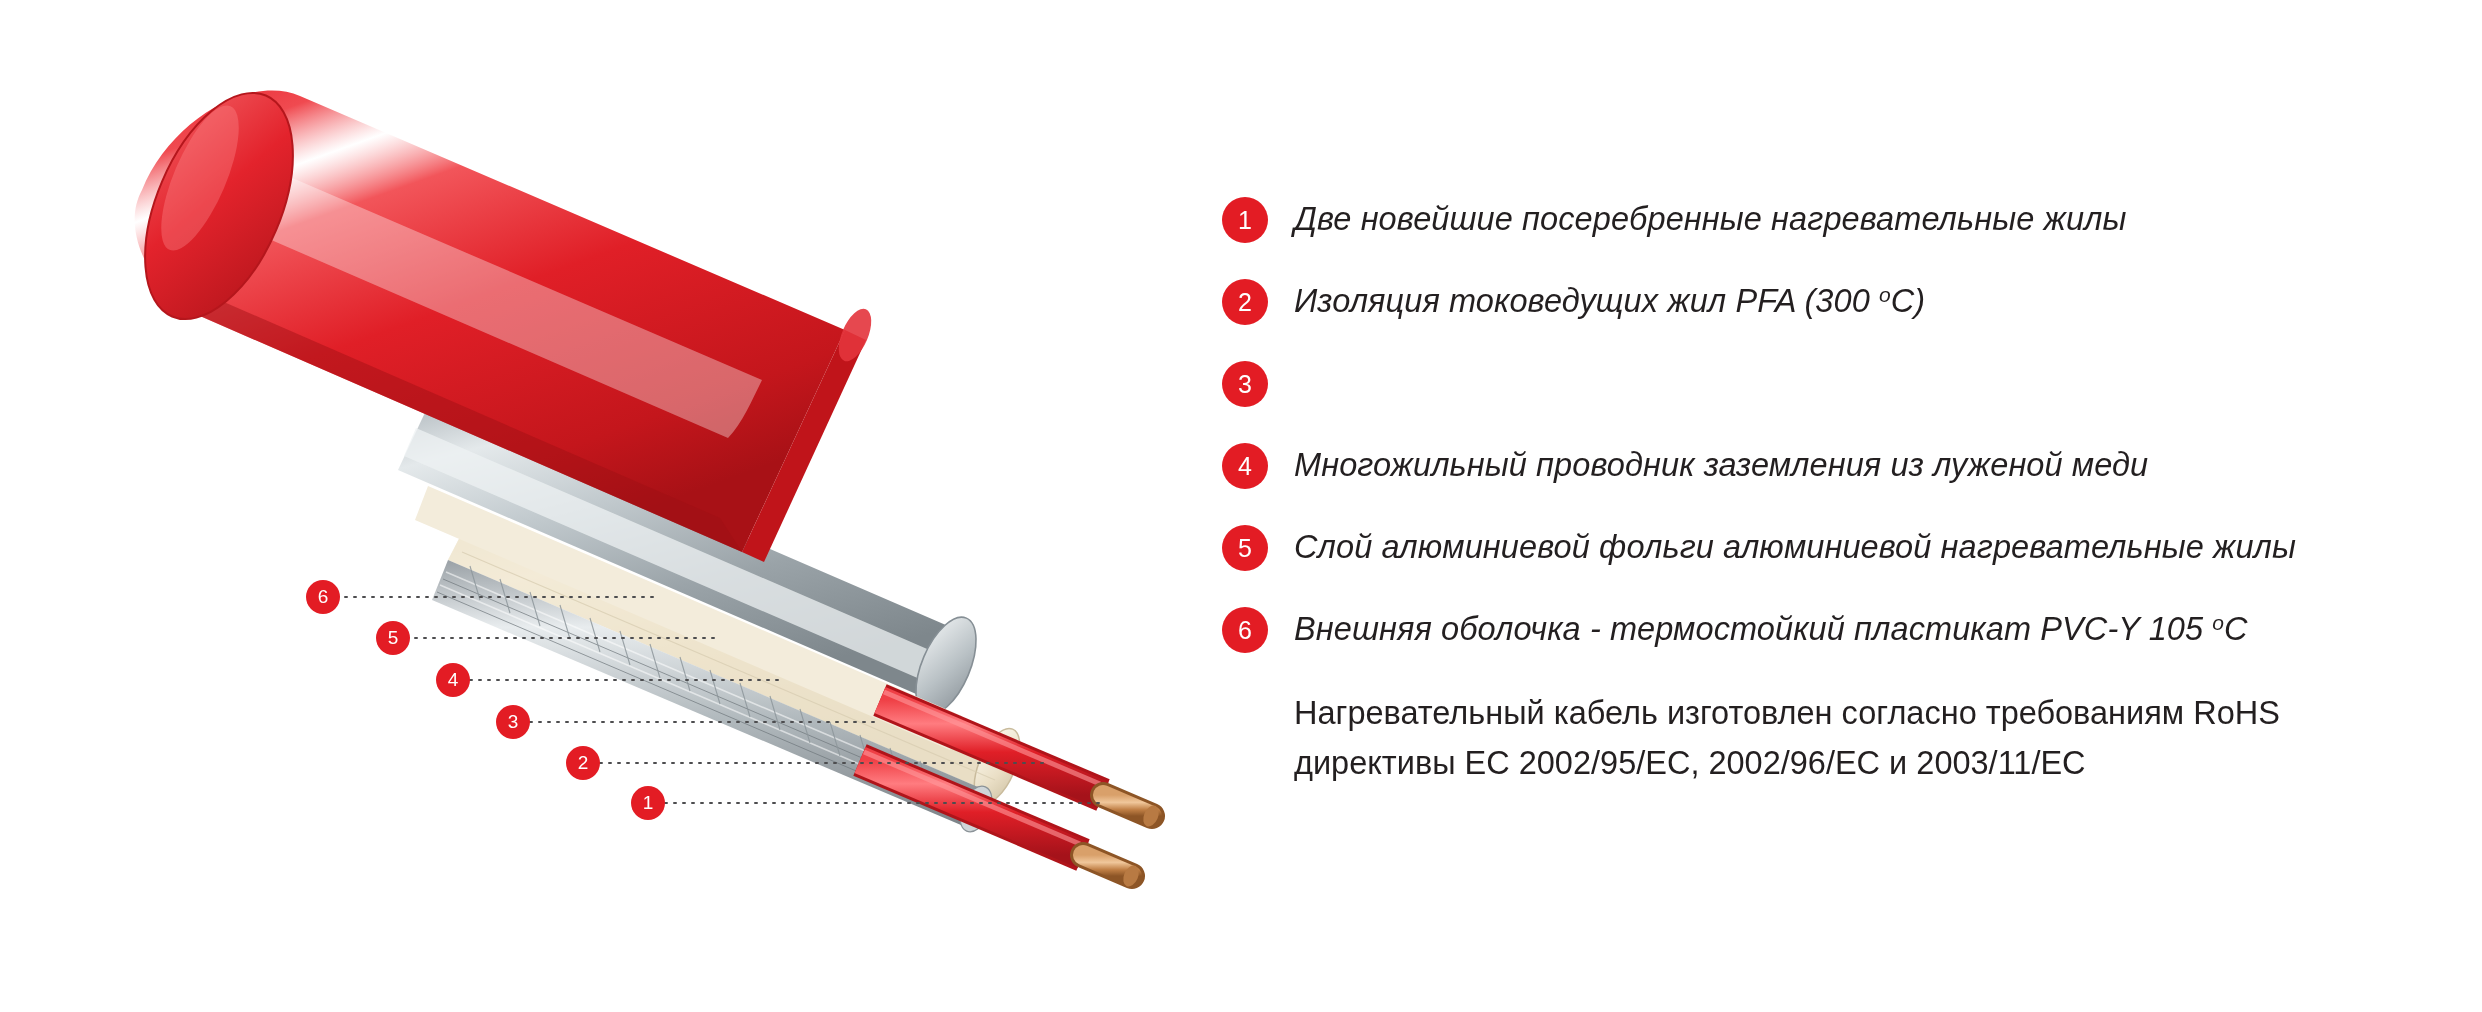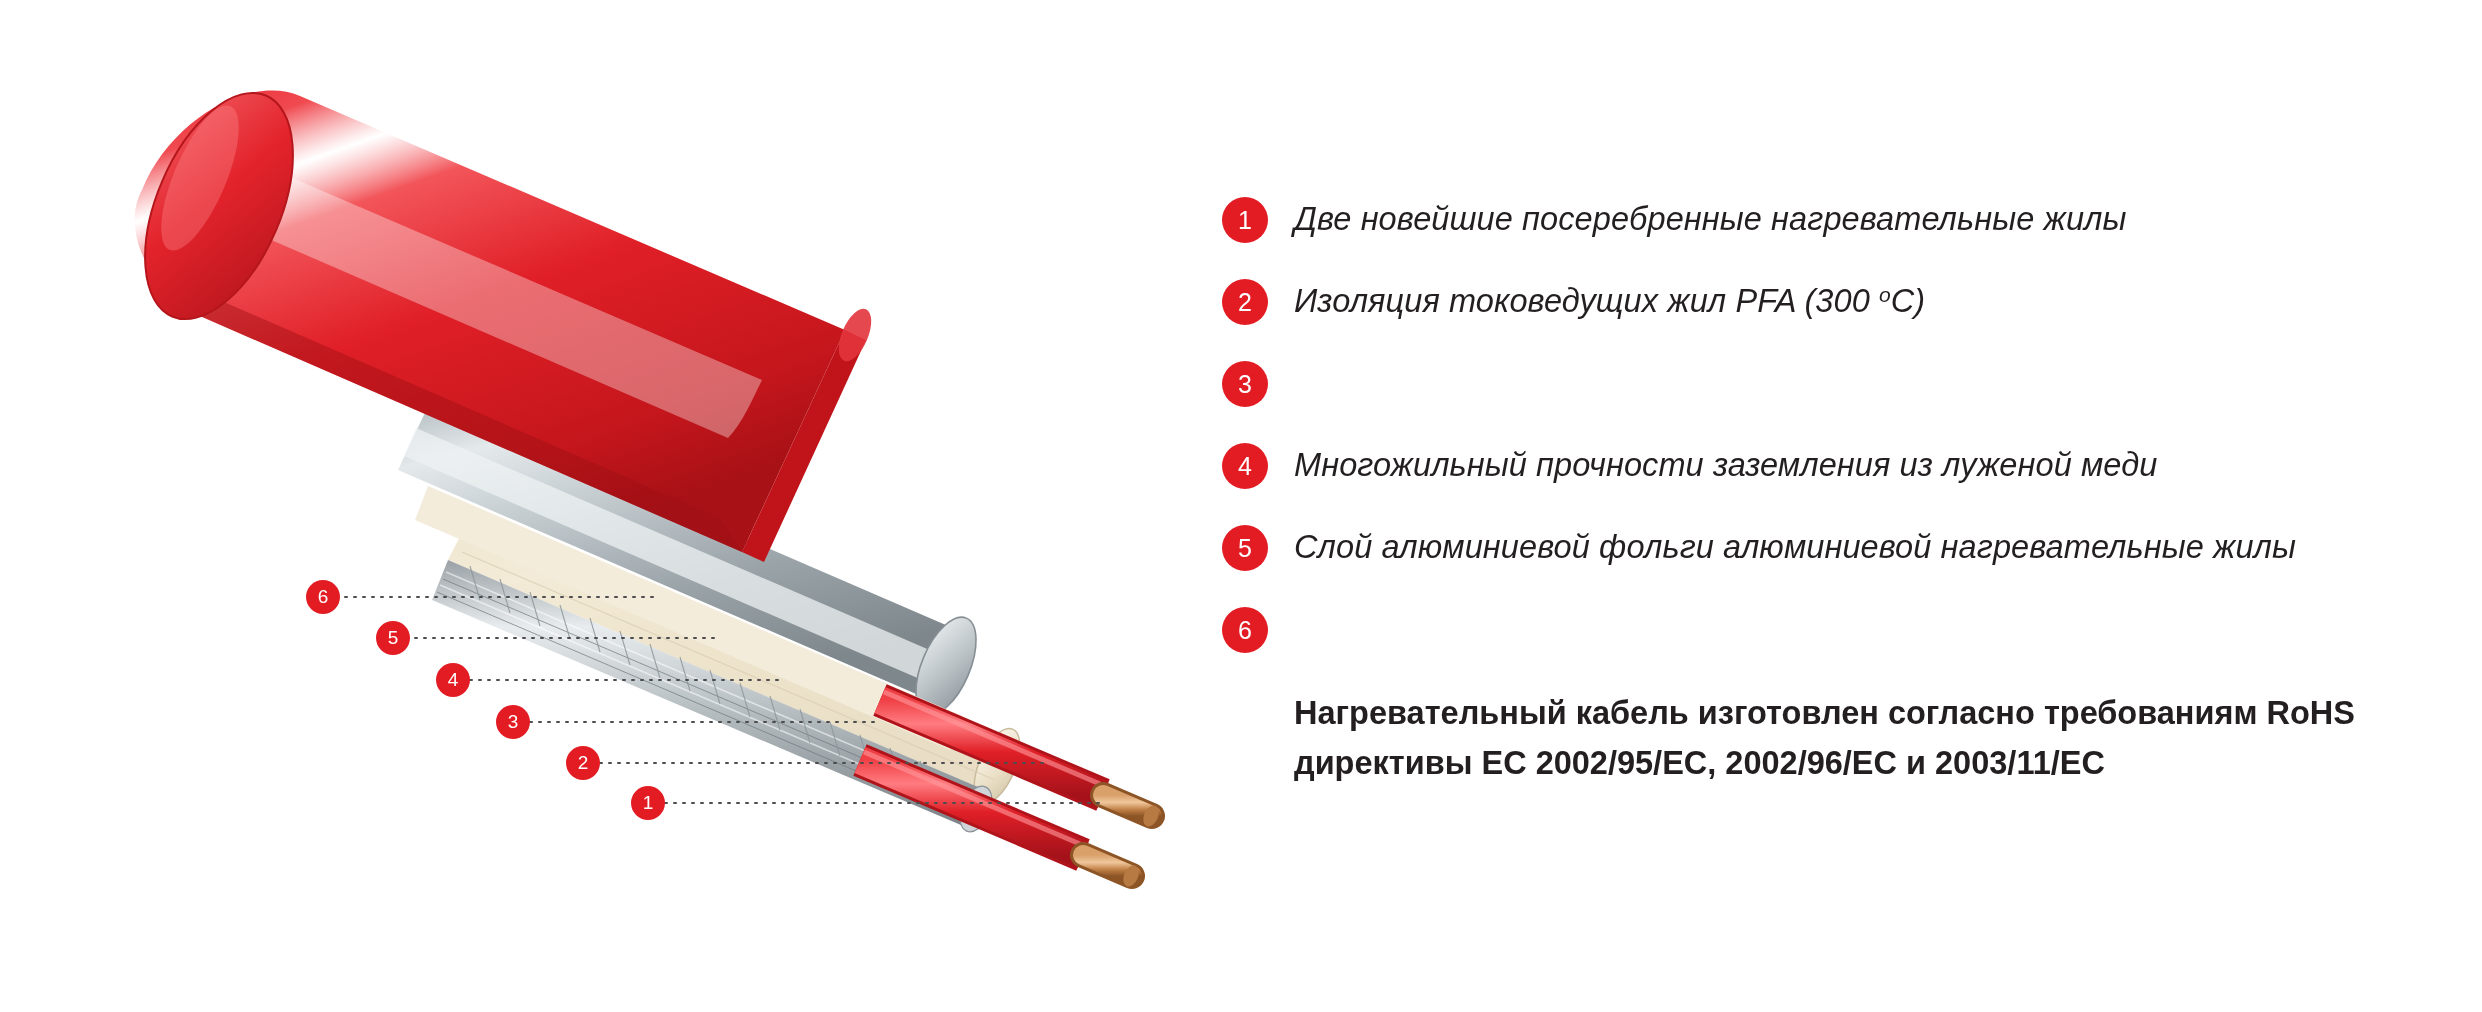--- a/index.html
+++ b/index.html
@@ -77,21 +77,21 @@
     line-height: 1;
   }
 
   #footnote {
     margin-top: 26px;
     margin-left: 72px;
     font-size: 32.5px;
     line-height: 50px;
     color: #231f20;
   }
-  #footnote div { white-space: nowrap; font-weight: bold; }
+  #footnote div { white-space: nowrap; }
 
   
   .callout {
     position: absolute;
     width: 34px;
     height: 34px;
     border-radius: 50%;
     background: #e31c24;
     color: #fff;
     font-size: 19px;
@@ -296,30 +296,31 @@
       <div class="bullet">2</div>
       <div class="legend-text"><span>Изоляция токоведущих жил PFA (300 </span><span class="sup-deg">o</span><span>C)</span></div>
     </div>
 
     <div class="legend-row">
       <div class="bullet">3</div>
     </div>
 
     <div class="legend-row">
       <div class="bullet">4</div>
-      <div class="legend-text">Многожильный прочности заземления из луженой меди</div>
+      <div class="legend-text">Многожильный проводник заземления из луженой меди</div>
     </div>
 
     <div class="legend-row">
       <div class="bullet">5</div>
       <div class="legend-text">Слой алюминиевой фольги алюминиевой нагревательные жилы</div>
     </div>
 
     <div class="legend-row">
       <div class="bullet">6</div>
+      <div class="legend-text"><span>Внешняя оболочка - термостойкий пластикат PVC-Y 105 </span><span class="sup-deg">o</span><span>C</span></div>
     </div>
 
     <div id="footnote">
       <div>Нагревательный кабель изготовлен согласно требованиям RoHS</div>
       <div>директивы ЕС 2002/95/EC,  2002/96/EC и 2003/11/EC</div>
     </div>
 
   </div>
 </div>
 

